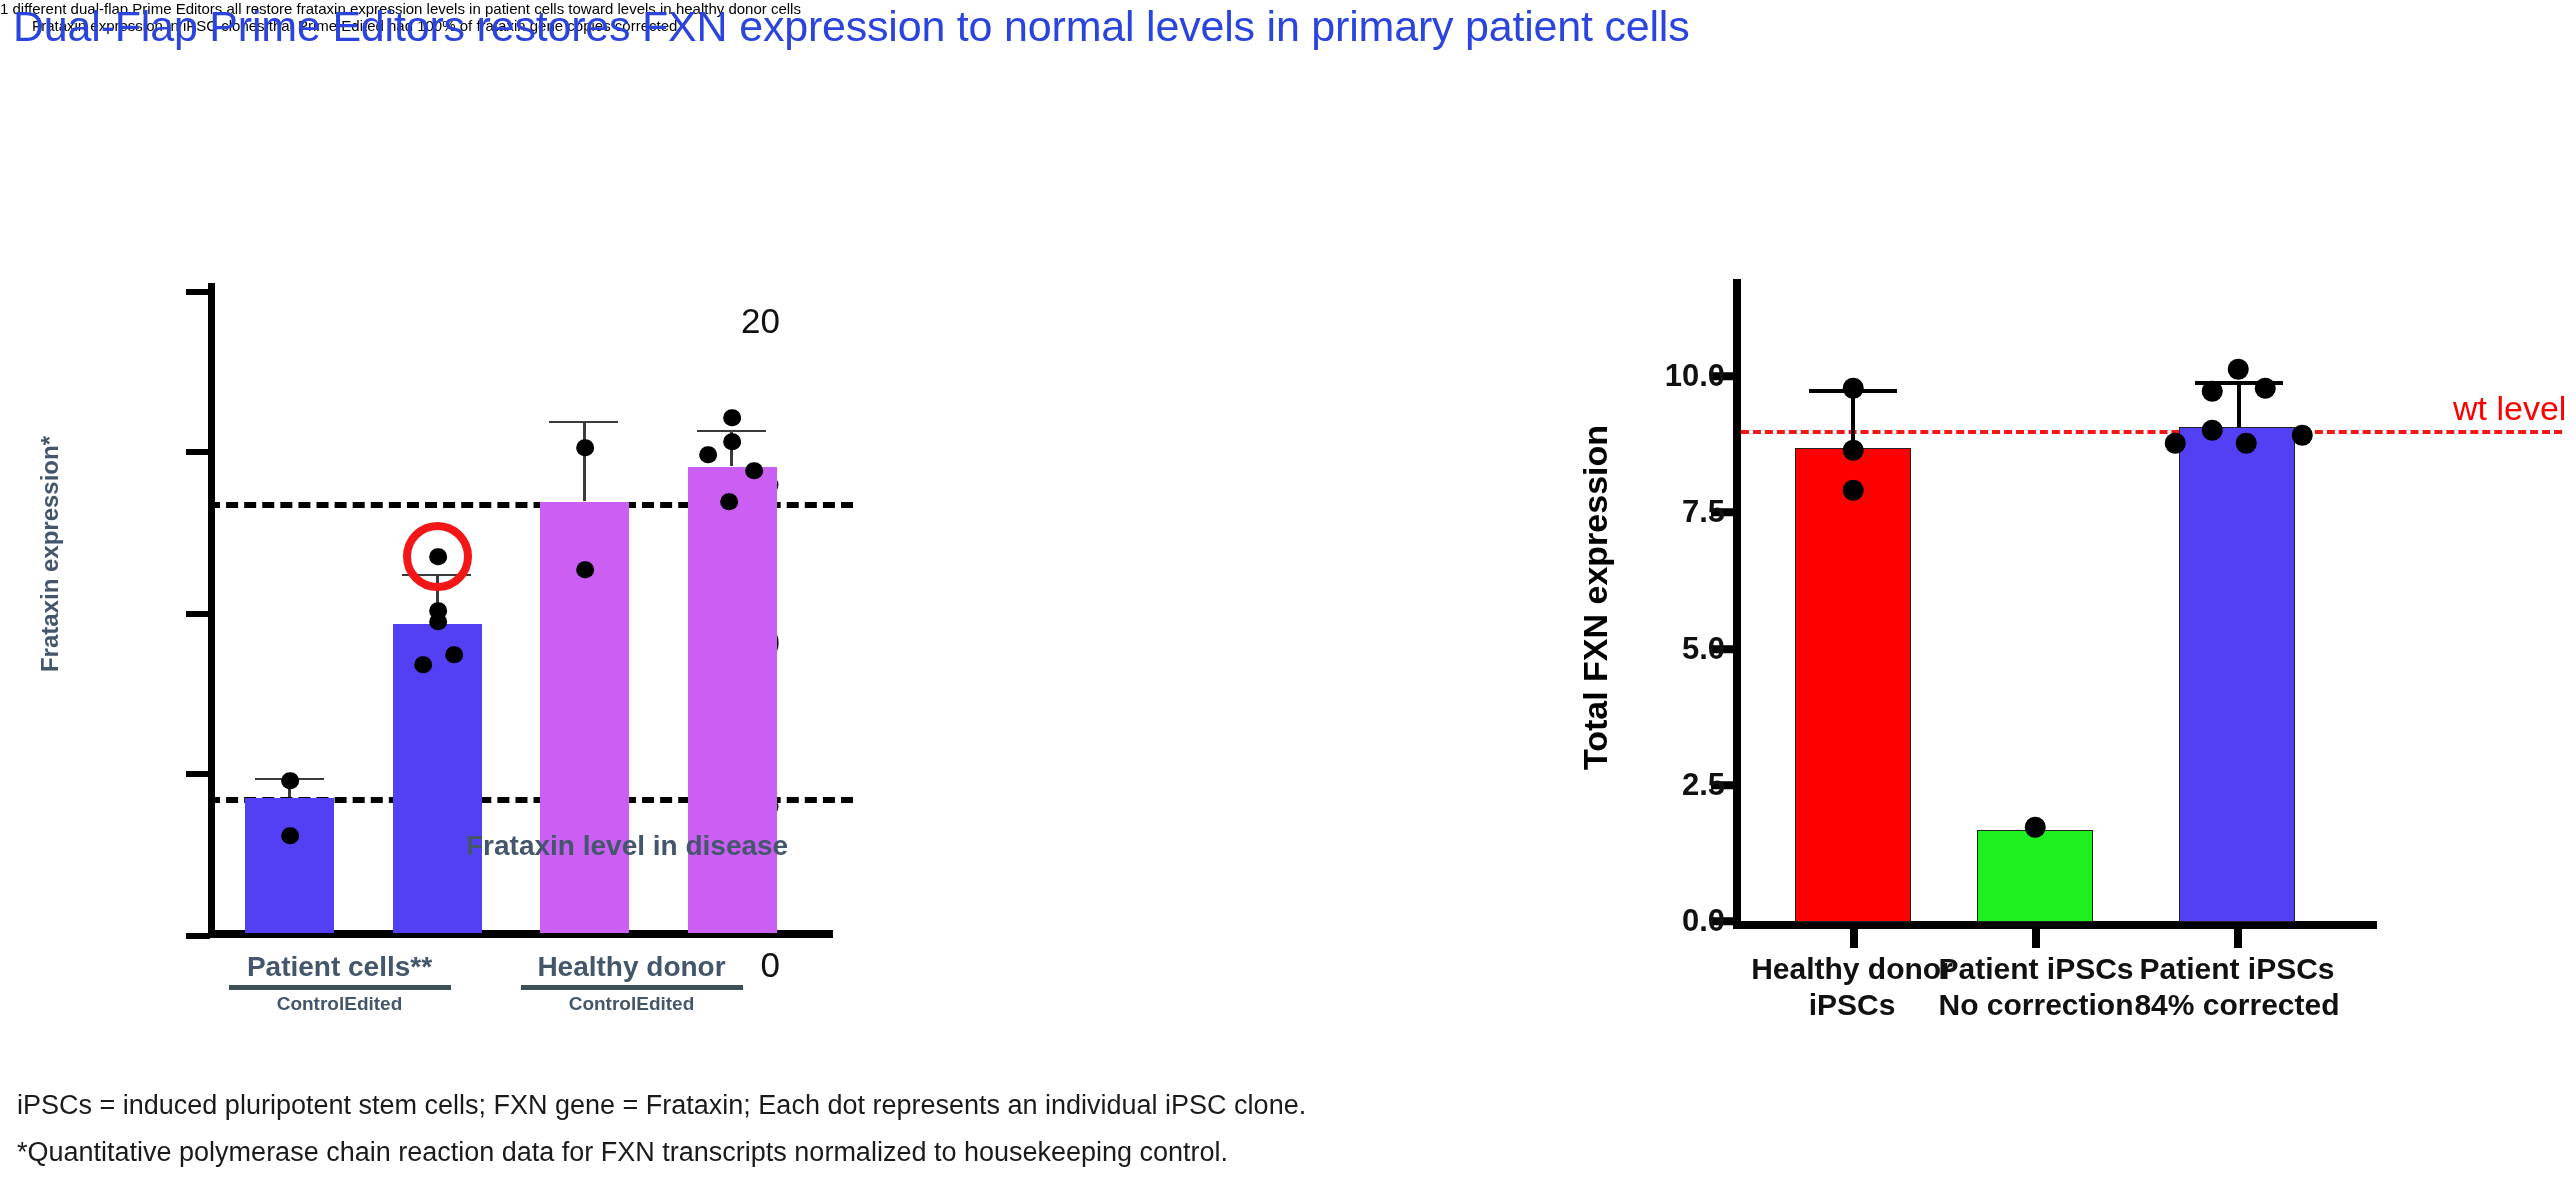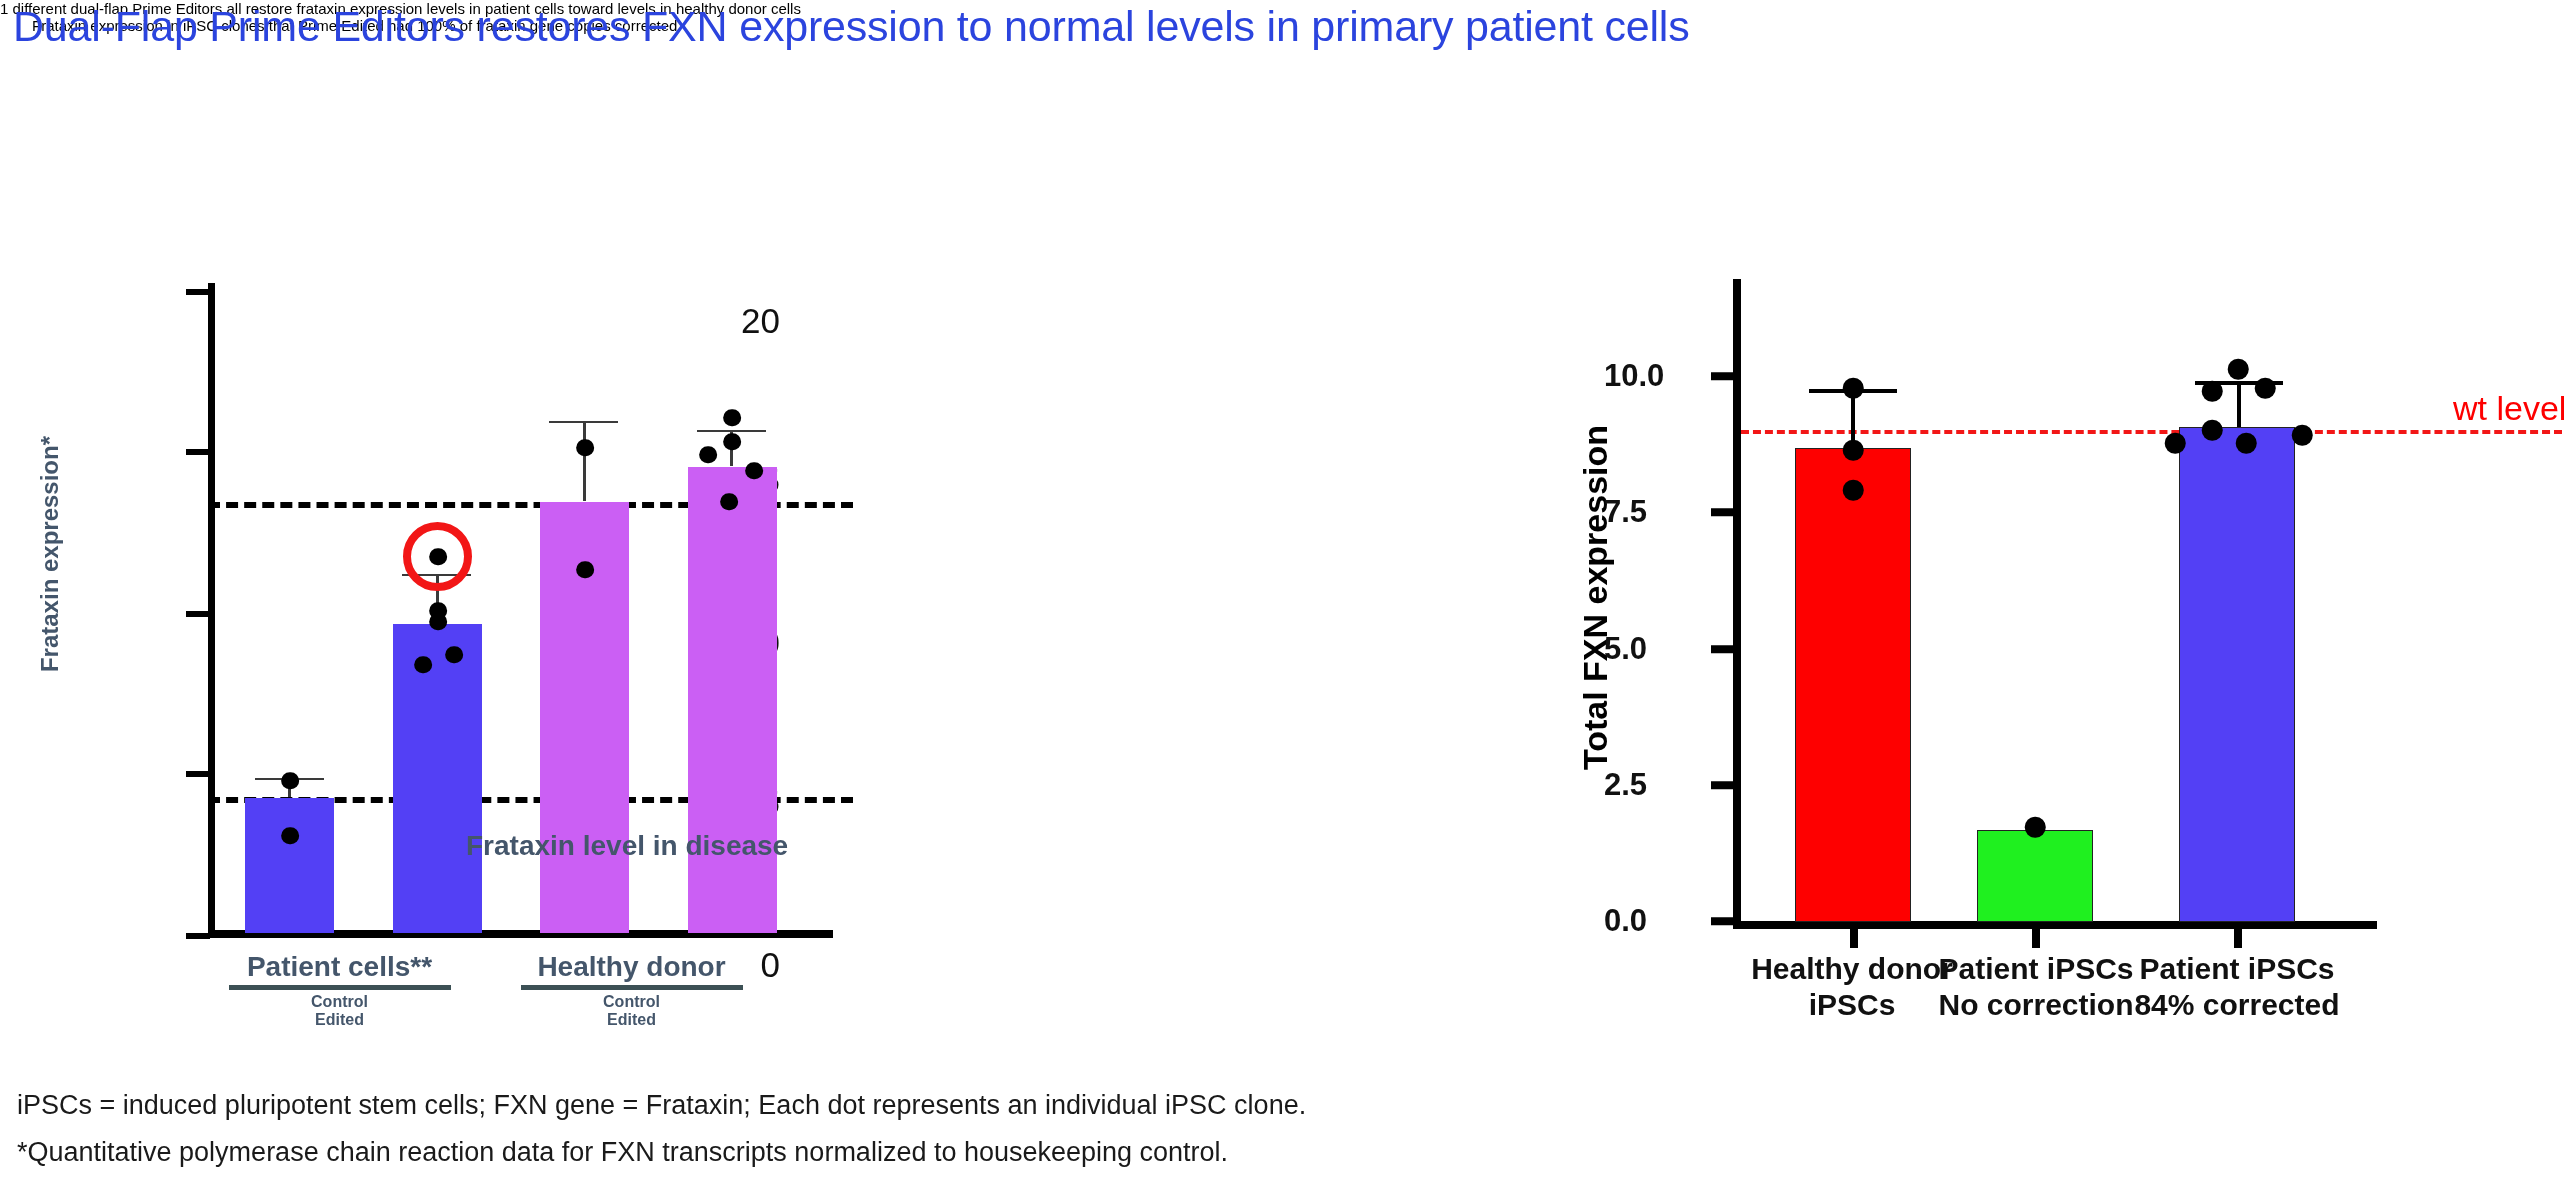--- a/index.html
+++ b/index.html
@@ -90,21 +90,21 @@
     white-space: nowrap;
   }
 
   
   .grp {
     position:absolute; text-align:center;
     font-size: 28px; font-weight: bold; color:#44566B;
   }
   .grp .gname { padding-bottom: 2px; }
   .grp .gline { height: 4.7px; background:#3C5055; margin: 0 auto 3.7px; }
-  .grp .gsub { display:flex; justify-content:center; font-size: 16px; flex-direction: column; }
+  .grp .gsub { display:flex; justify-content:center; font-size: 19px; }
 
   
   #chart-right {
     position: absolute;
     left: 1511px; top: 270px;
     width: 1065px; height: 746px;
   }
   #right-yaxis {
     position:absolute; left: 222px; top: 9.3px;
     width: 8.4px; height: 644px; background:#000;
@@ -114,21 +114,21 @@
     width: 644px; height: 8.4px; background:#000;
   }
   .rtick {
     position:absolute; width: 22.4px; height: 7.5px; background:#000; left: 200px;
     transform: translateY(-50%);
   }
   .rtlabel {
     position:absolute; right: 851px;
     font-size: 31px; color:#111; font-weight: bold;
     transform: translateY(-50%);
-    text-align:left; width: 121px;
+    text-align:right; width: 121px;
   }
   #right-ylabel {
     position:absolute;
     left: -177px; top: 308px;
     width: 522px;
     transform: rotate(-90deg);
     transform-origin: center center;
     text-align:center;
     font-size: 34px; font-weight: bold; color:#000;
   }

